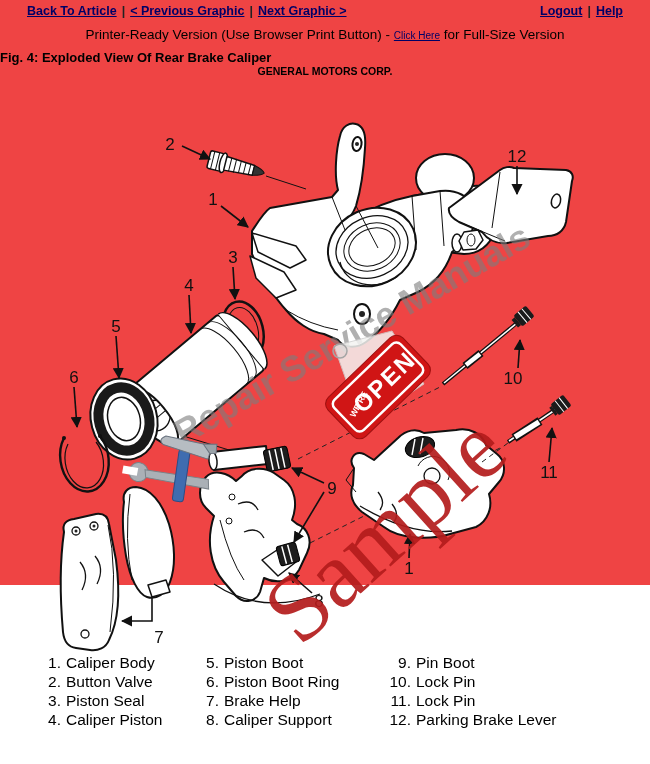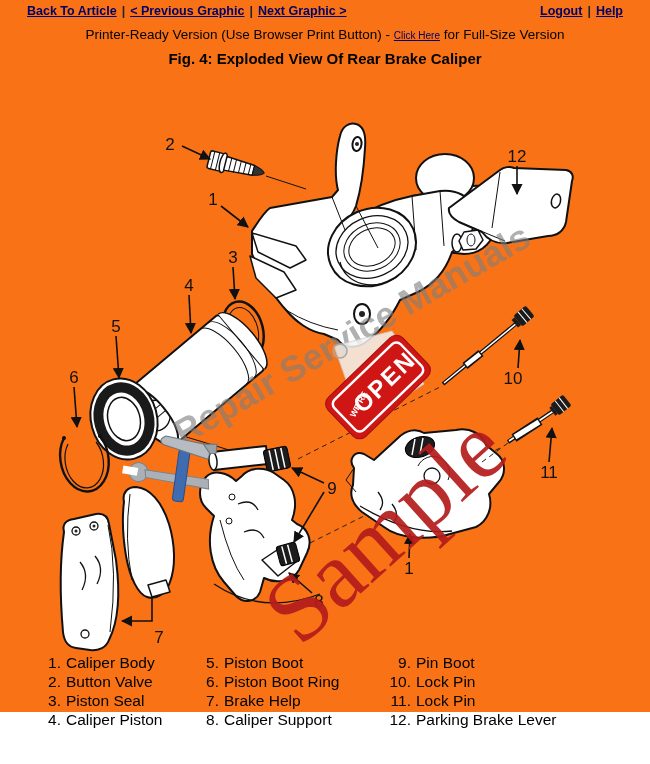--- a/index.html
+++ b/index.html
@@ -1,25 +1,25 @@
 <!DOCTYPE html>
 <html><head>
 <meta charset="utf-8">
 <style>
   html,body{margin:0;padding:0;background:#fff;}
   body{width:650px;height:764px;overflow:hidden;font-family:"Liberation Sans",sans-serif;}
-  .page{position:relative;width:650px;height:712px;background:#f97316;}
+  .page{position:relative;width:650px;height:585px;background:#ef4444;}
   
   .navline{position:absolute;top:4px;left:27px;right:27px;display:flex;justify-content:space-between;font-size:12.5px;font-weight:bold;color:#000;}
   .navgroup{display:flex;align-items:baseline;}
   .navlink{color:#000066;text-decoration:underline;cursor:pointer;white-space:pre;}
   .sep{font-weight:bold;color:#222;padding:0 5px;text-decoration:none;}
   .printerline{position:absolute;top:27px;left:0;width:650px;text-align:center;font-size:13.5px;color:#000;}
   .printerline .navlink{font-size:10px;font-weight:normal;}
-  .figcap{position:absolute;top:50px;left:0;width:650px;text-align:center;font-size:15px;font-weight:bold;color:#000;}
+  .figcap{position:absolute;top:50px;left:0;width:650px;font-size:13px;font-weight:bold;color:#000;}
   .figsrc{position:absolute;top:65px;left:0;width:650px;text-align:center;font-size:10.5px;font-weight:bold;color:#000;}
   
   .diagram{position:absolute;top:86px;left:0;}
   .fw{fill:#fff;stroke:#111;stroke-width:2;stroke-linejoin:round;}
   .fw15{fill:#fff;stroke:#111;stroke-width:1.5;stroke-linejoin:round;}
   .ln{fill:none;stroke:#111;stroke-width:1.3;}
   .thin{fill:none;stroke:#111;stroke-width:1;}
   .arrow{stroke:#111;stroke-width:1.6;fill:none;}
   .dash{stroke:#222;stroke-width:1;fill:none;stroke-dasharray:5 4;}
   .callout{font-size:17px;fill:#111;font-family:"Liberation Sans",sans-serif;}
@@ -52,20 +52,21 @@
       <span class="sep">|</span>
       <span class="navlink">Help</span>
     </div>
   </div>
 
   <div class="printerline">
     <span>Printer-Ready Version (Use Browser Print Button) - </span><span class="navlink">Click Here</span><span> for Full-Size Version</span>
   </div>
 
   <div class="figcap">Fig. 4: Exploded View Of Rear Brake Caliper</div>
+  <div class="figsrc">GENERAL MOTORS CORP.</div>
 
   <svg class="diagram" width="650" height="572" viewBox="0 86 650 572" xmlns="http://www.w3.org/2000/svg">
     <defs>
       <marker id="ah" viewBox="0 0 10 10" refX="9" refY="5" markerWidth="7" markerHeight="7" orient="auto-start-reverse">
         <path d="M0,0L10,5L0,10z" fill="#111"></path>
       </marker>
     </defs>
 
     <g>
       <line class="thin" x1="157" y1="428" x2="288" y2="468"></line>

